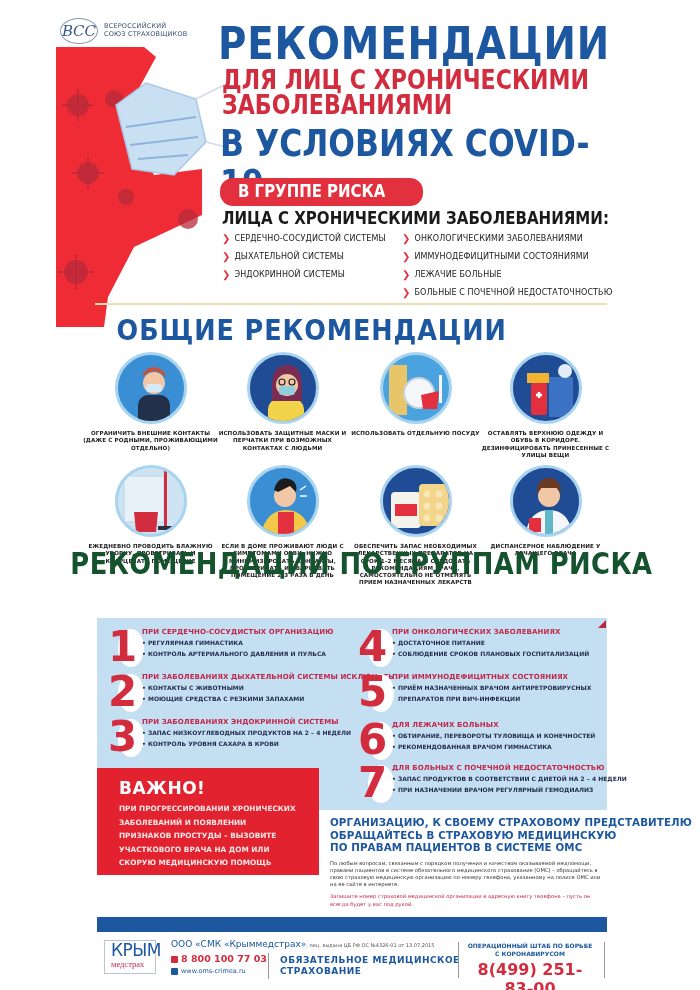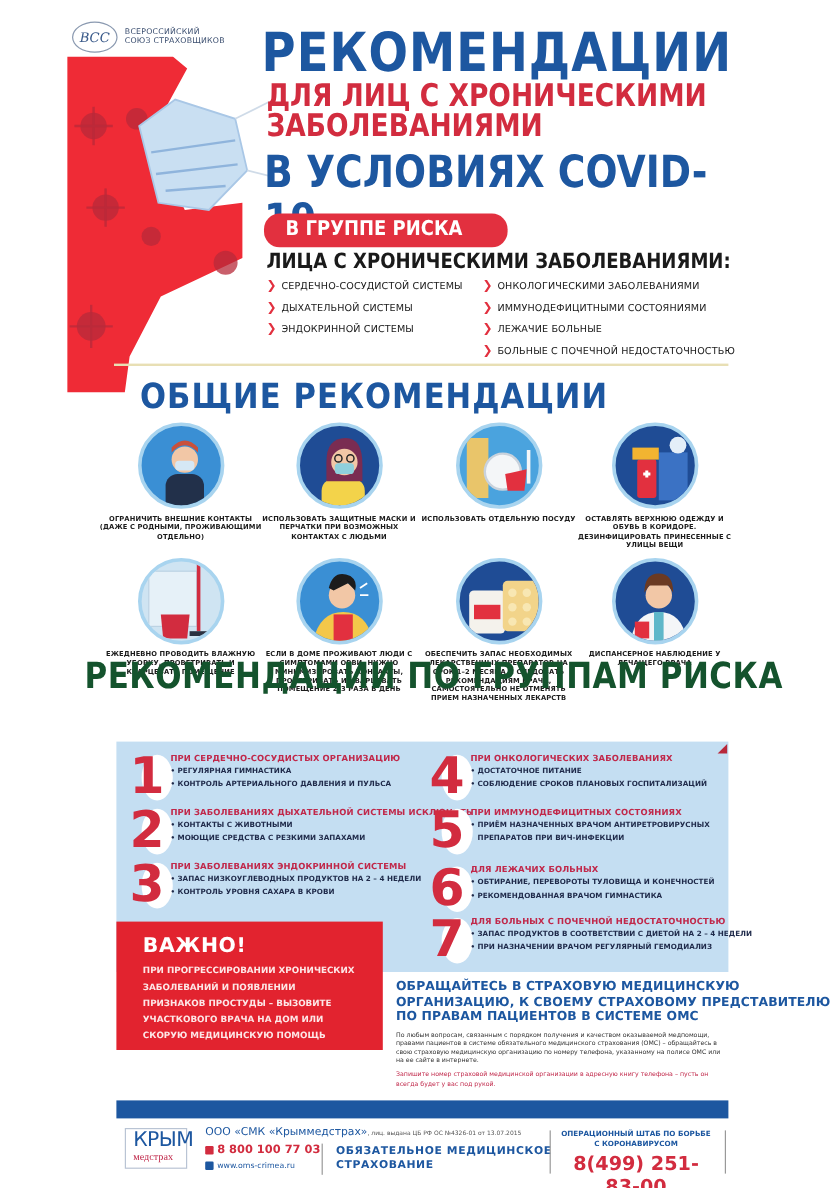--- a/index.html
+++ b/index.html
@@ -1,21 +1,21 @@
 <!DOCTYPE html>
 <html><head>
 <meta charset="utf-8">
 <style>
   * { box-sizing: border-box; margin: 0; padding: 0; }
   html, body { width: 700px; height: 990px; background: #ffffff; overflow: hidden; }
   body { font-family: "DejaVu Sans", "Liberation Sans", sans-serif; position: relative; color: #1c2a44; }
   .abs { position: absolute; }
 
   
-  .vss-logo { left: 60px; top: 18px; width: 38px; height: 26px; border: 1.5px solid #8a99b0; border-radius: 50%; display:flex; align-items:center; justify-content:center; font-family: "DejaVu Serif", serif; font-style: italic; font-size: 11px; color:#3a5a8a; }
+  .vss-logo { left: 60px; top: 18px; width: 38px; height: 26px; border: 1.5px solid #8a99b0; border-radius: 50%; display:flex; align-items:center; justify-content:center; font-family: "DejaVu Serif", serif; font-style: italic; font-size: 15px; color:#3a5a8a; }
   .vss-text { left: 104px; top: 22px; font-size: 6.5px; line-height: 8px; color: #3c4f70; letter-spacing: 0.2px; }
 
   
   .red-shape { left: 56px; top: 47px; }
 
   
   .title-main { left: 218px; top: 20px; font-size: 45px; font-weight: bold; color: #1d57a0; letter-spacing: 1px; line-height: 48px; font-family: "DejaVu Sans", sans-serif; transform: scaleX(0.86); transform-origin: left top; }
   .title-red { left: 222px; top: 68px; font-size: 26px; font-weight: bold; color: #d22c3f; line-height: 25px; transform: scaleX(0.85); transform-origin: left top; }
   .title-blue2 { left: 220px; top: 124px; font-size: 37px; font-weight: bold; color: #1d57a0; line-height: 40px; transform: scaleX(0.85); transform-origin: left top; }
 
@@ -328,22 +328,22 @@
     <div>ПРИ ПРОГРЕССИРОВАНИИ ХРОНИЧЕСКИХ</div>
     <div>ЗАБОЛЕВАНИЙ И ПОЯВЛЕНИИ</div>
     <div>ПРИЗНАКОВ ПРОСТУДЫ – ВЫЗОВИТЕ</div>
     <div>УЧАСТКОВОГО ВРАЧА НА ДОМ ИЛИ</div>
     <div>СКОРУЮ МЕДИЦИНСКУЮ ПОМОЩЬ</div>
   </div>
 </div>
 
 <div class="abs appeal">
   <div class="appeal-title">
+    <div>ОРГАНИЗАЦИЮ, К СВОЕМУ СТРАХОВОМУ ПРЕДСТАВИТЕЛЮ</div>
     <div>ОБРАЩАЙТЕСЬ В СТРАХОВУЮ МЕДИЦИНСКУЮ</div>
-    <div>ОРГАНИЗАЦИЮ, К СВОЕМУ СТРАХОВОМУ ПРЕДСТАВИТЕЛЮ</div>
     <div>ПО ПРАВАМ ПАЦИЕНТОВ В СИСТЕМЕ ОМС</div>
   </div>
   <div class="appeal-body">По любым вопросам, связанным с порядком получения и качеством оказываемой медпомощи, правами пациентов в системе обязательного медицинского страхования (ОМС) – обращайтесь в свою страховую медицинскую организацию по номеру телефона, указанному на полисе ОМС или на ее сайте в интернете.</div>
   <div class="appeal-note">Запишите номер страховой медицинской организации в адресную книгу телефона – пусть он всегда будет у вас под рукой.</div>
 </div>
 
 <div class="abs footer-bar"></div>
 
 <div class="krym-logo">
   <div class="krym-big">КРЫМ</div>

